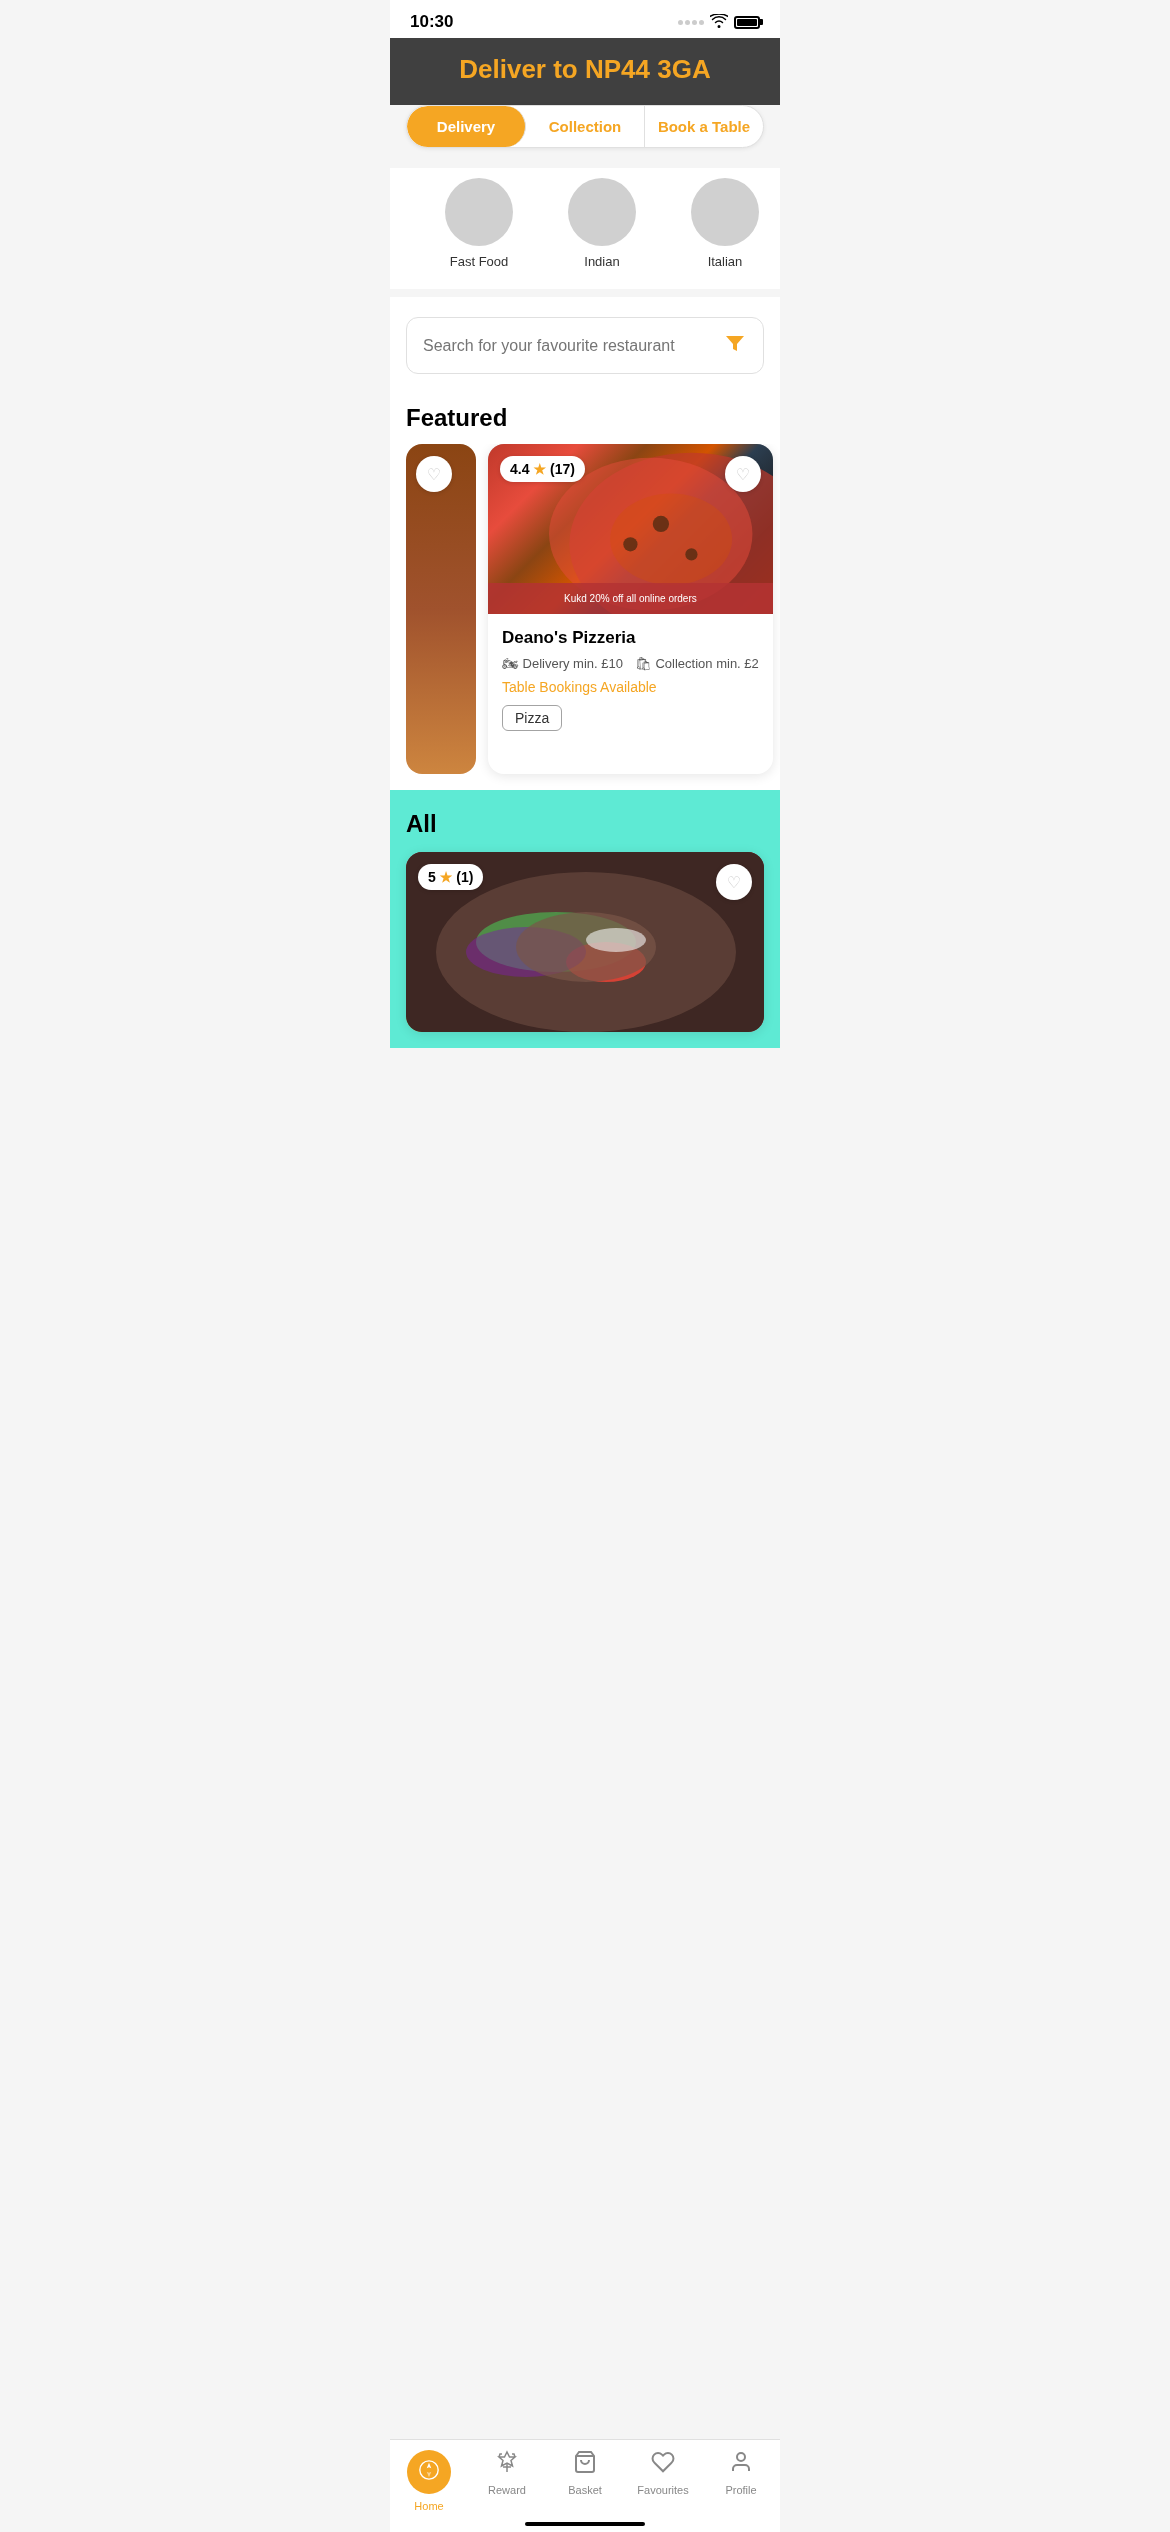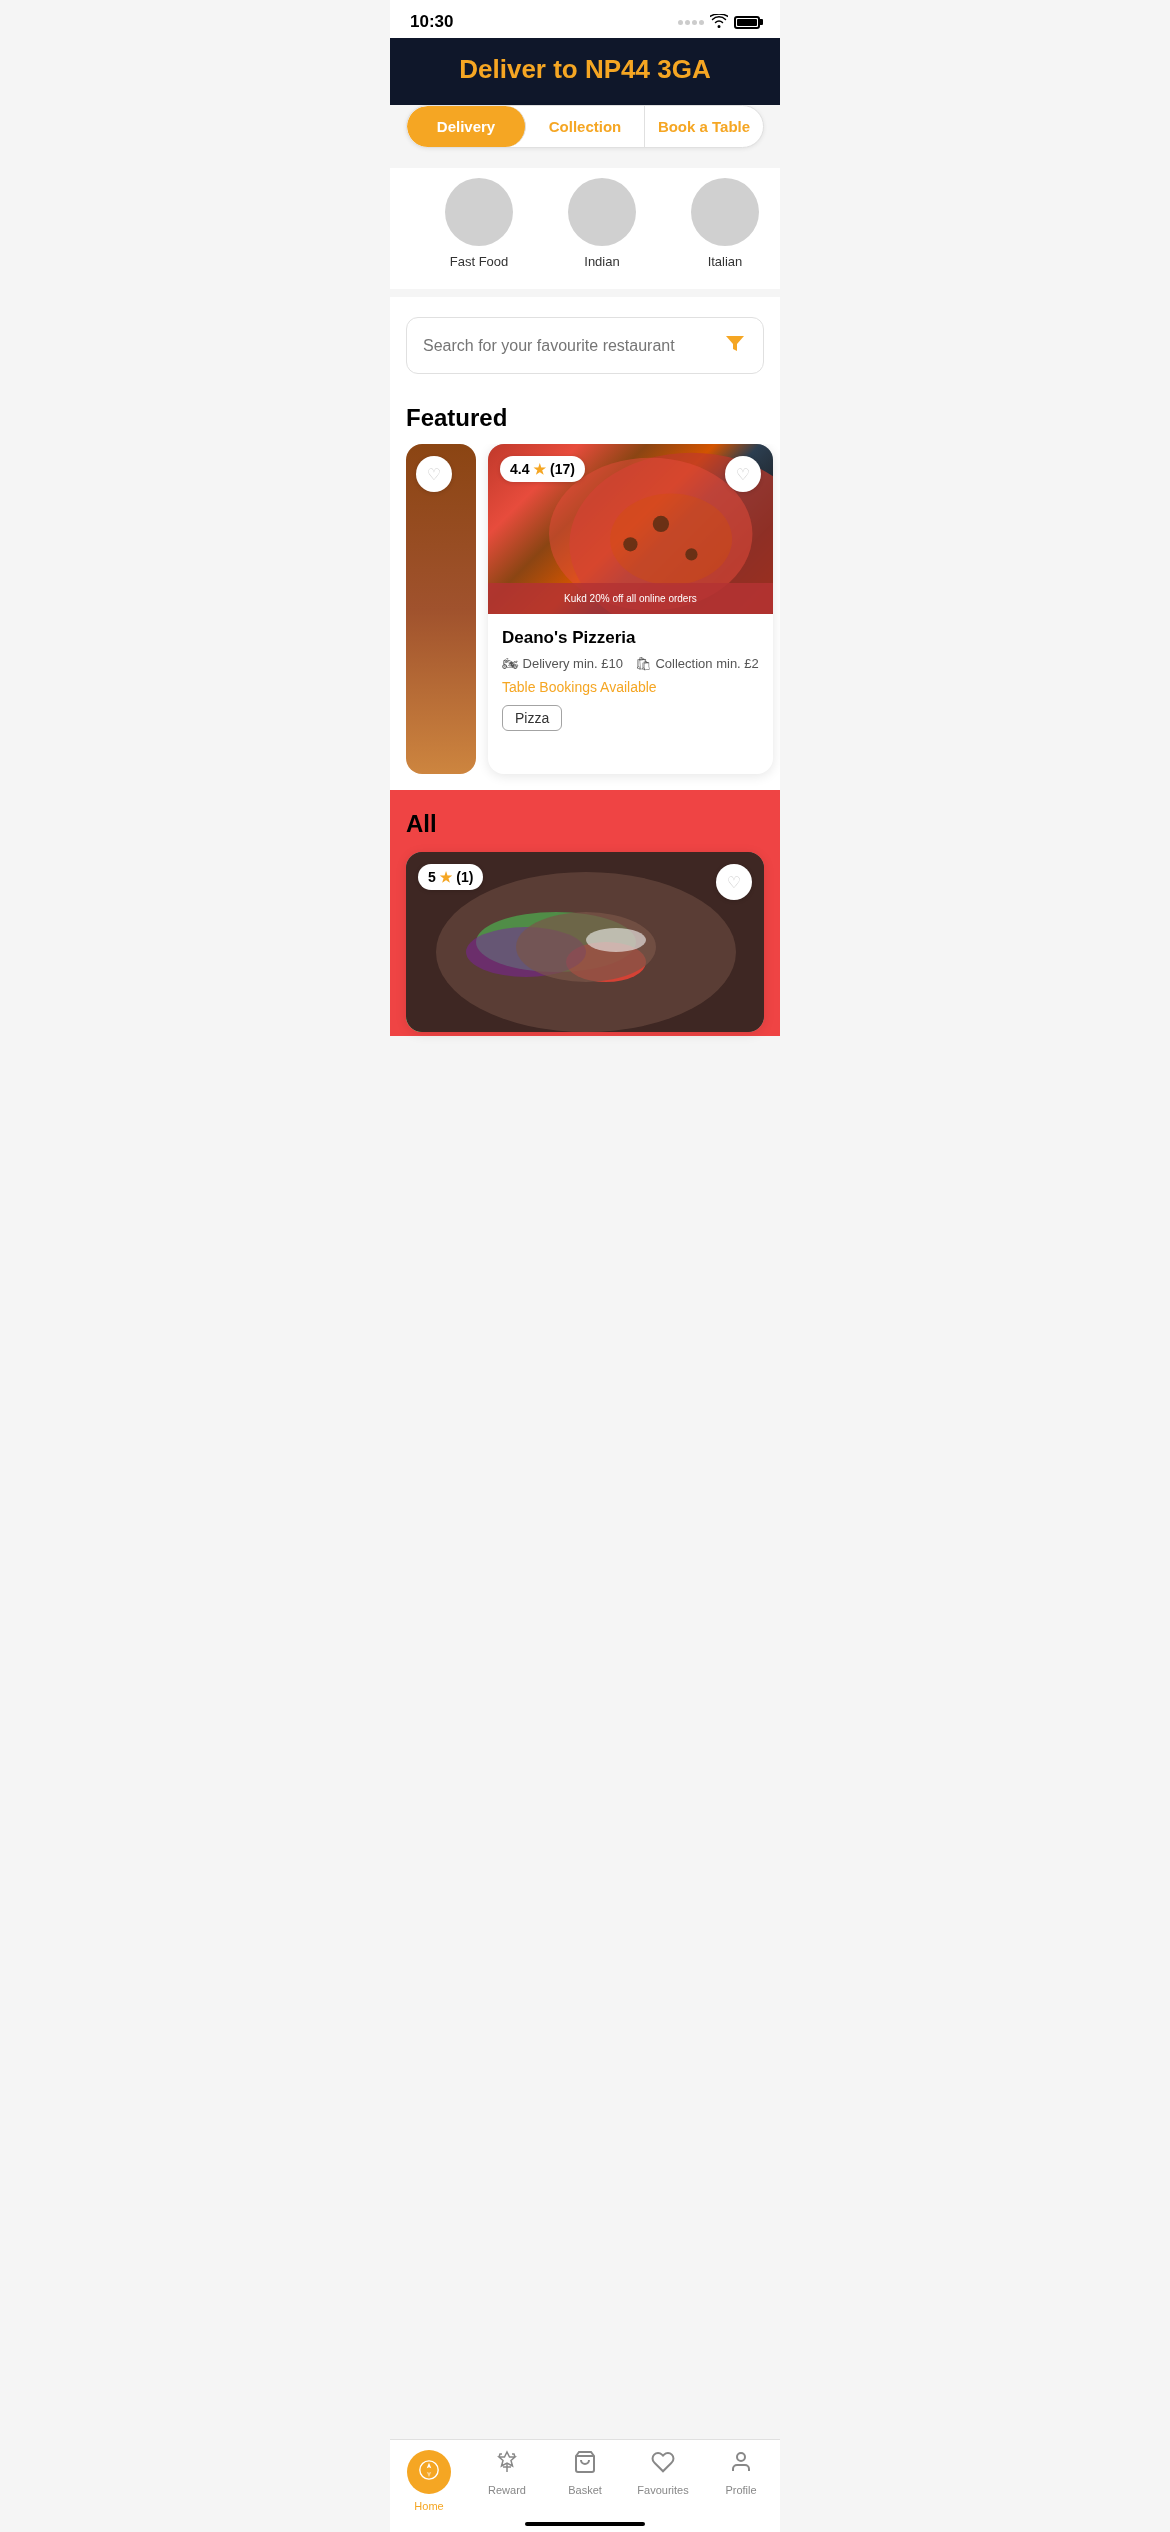--- a/index.html
+++ b/index.html
@@ -66,21 +66,21 @@
       content: '';
       position: absolute;
       left: 1px; top: 1px;
       width: 20px; height: 7px;
       background: #000;
       border-radius: 1px;
     }
 
     
     .header {
-      background: #0f172a;
+      background: #404040;
       text-align: center;
       padding: 16px 20px 20px;
     }
     .header h1 {
       font-size: 26px;
       font-weight: 700;
       color: #000;
     }
     .header h1 span {
       color: #F5A623;
@@ -303,22 +303,22 @@
       display: inline-block;
       border: 1px solid #a3a3a3;
       border-radius: 6px;
       padding: 4px 12px;
       font-size: 14px;
       color: #333;
     }
 
     
     .all-section {
-      padding: 20px 16px 4px;
-      background: #ef4444;
+      padding: 20px 16px 16px;
+      background: #5eead4;
     }
     .all-title {
       font-size: 24px;
       font-weight: 700;
       color: #000;
       margin-bottom: 14px;
     }
 
     .all-card {
       border-radius: 16px;

